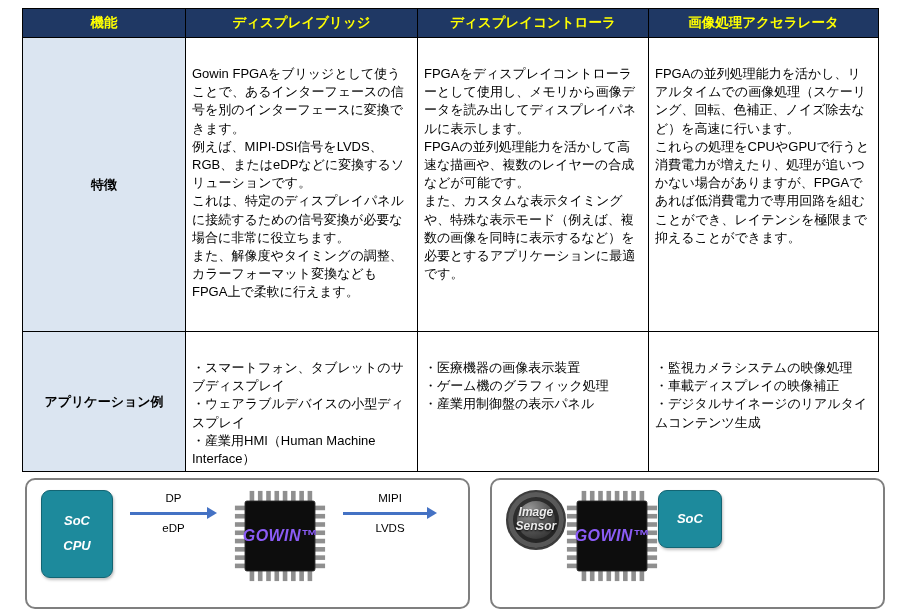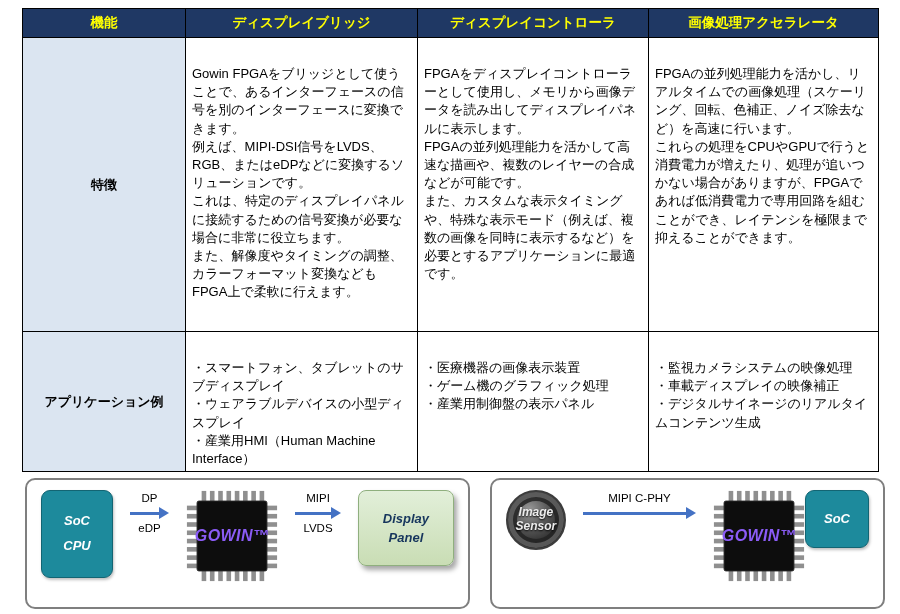--- a/index.html
+++ b/index.html
@@ -192,38 +192,26 @@
         <span class="chiplbl">GOWIN™</span>
       </div>
       <div class="link">
         <span class="lbl">MIPI</span>
         <div class="arrow">
             <i class="shaft"></i>
             <i class="head"></i>
           </div>
         <span class="lbl">LVDS</span>
       </div>
-      <div class="panel">
-        <span class="boxtext">Display
-Panel</span>
-      </div>
     </div>
 
     <div class="diagram right">
       <div class="sensor">
         <span class="sensorlbl">Image
 Sensor</span>
-      </div>
-      <div class="link">
-        <span class="lbl">MIPI C-PHY</span>
-        <div class="arrow">
-            <i class="shaft"></i>
-            <i class="head"></i>
-          </div>
-        <span class="lbl"></span>
       </div>
       <div class="chip">
         <svg viewBox="0 0 100 100" aria-hidden="true">
           <g fill="#8f8f8f">
             <rect x="17" y="1" width="5" height="11"></rect>
               <rect x="26" y="1" width="5" height="11"></rect>
               <rect x="35" y="1" width="5" height="11"></rect>
               <rect x="44" y="1" width="5" height="11"></rect>
               <rect x="53" y="1" width="5" height="11"></rect>
               <rect x="62" y="1" width="5" height="11"></rect>

